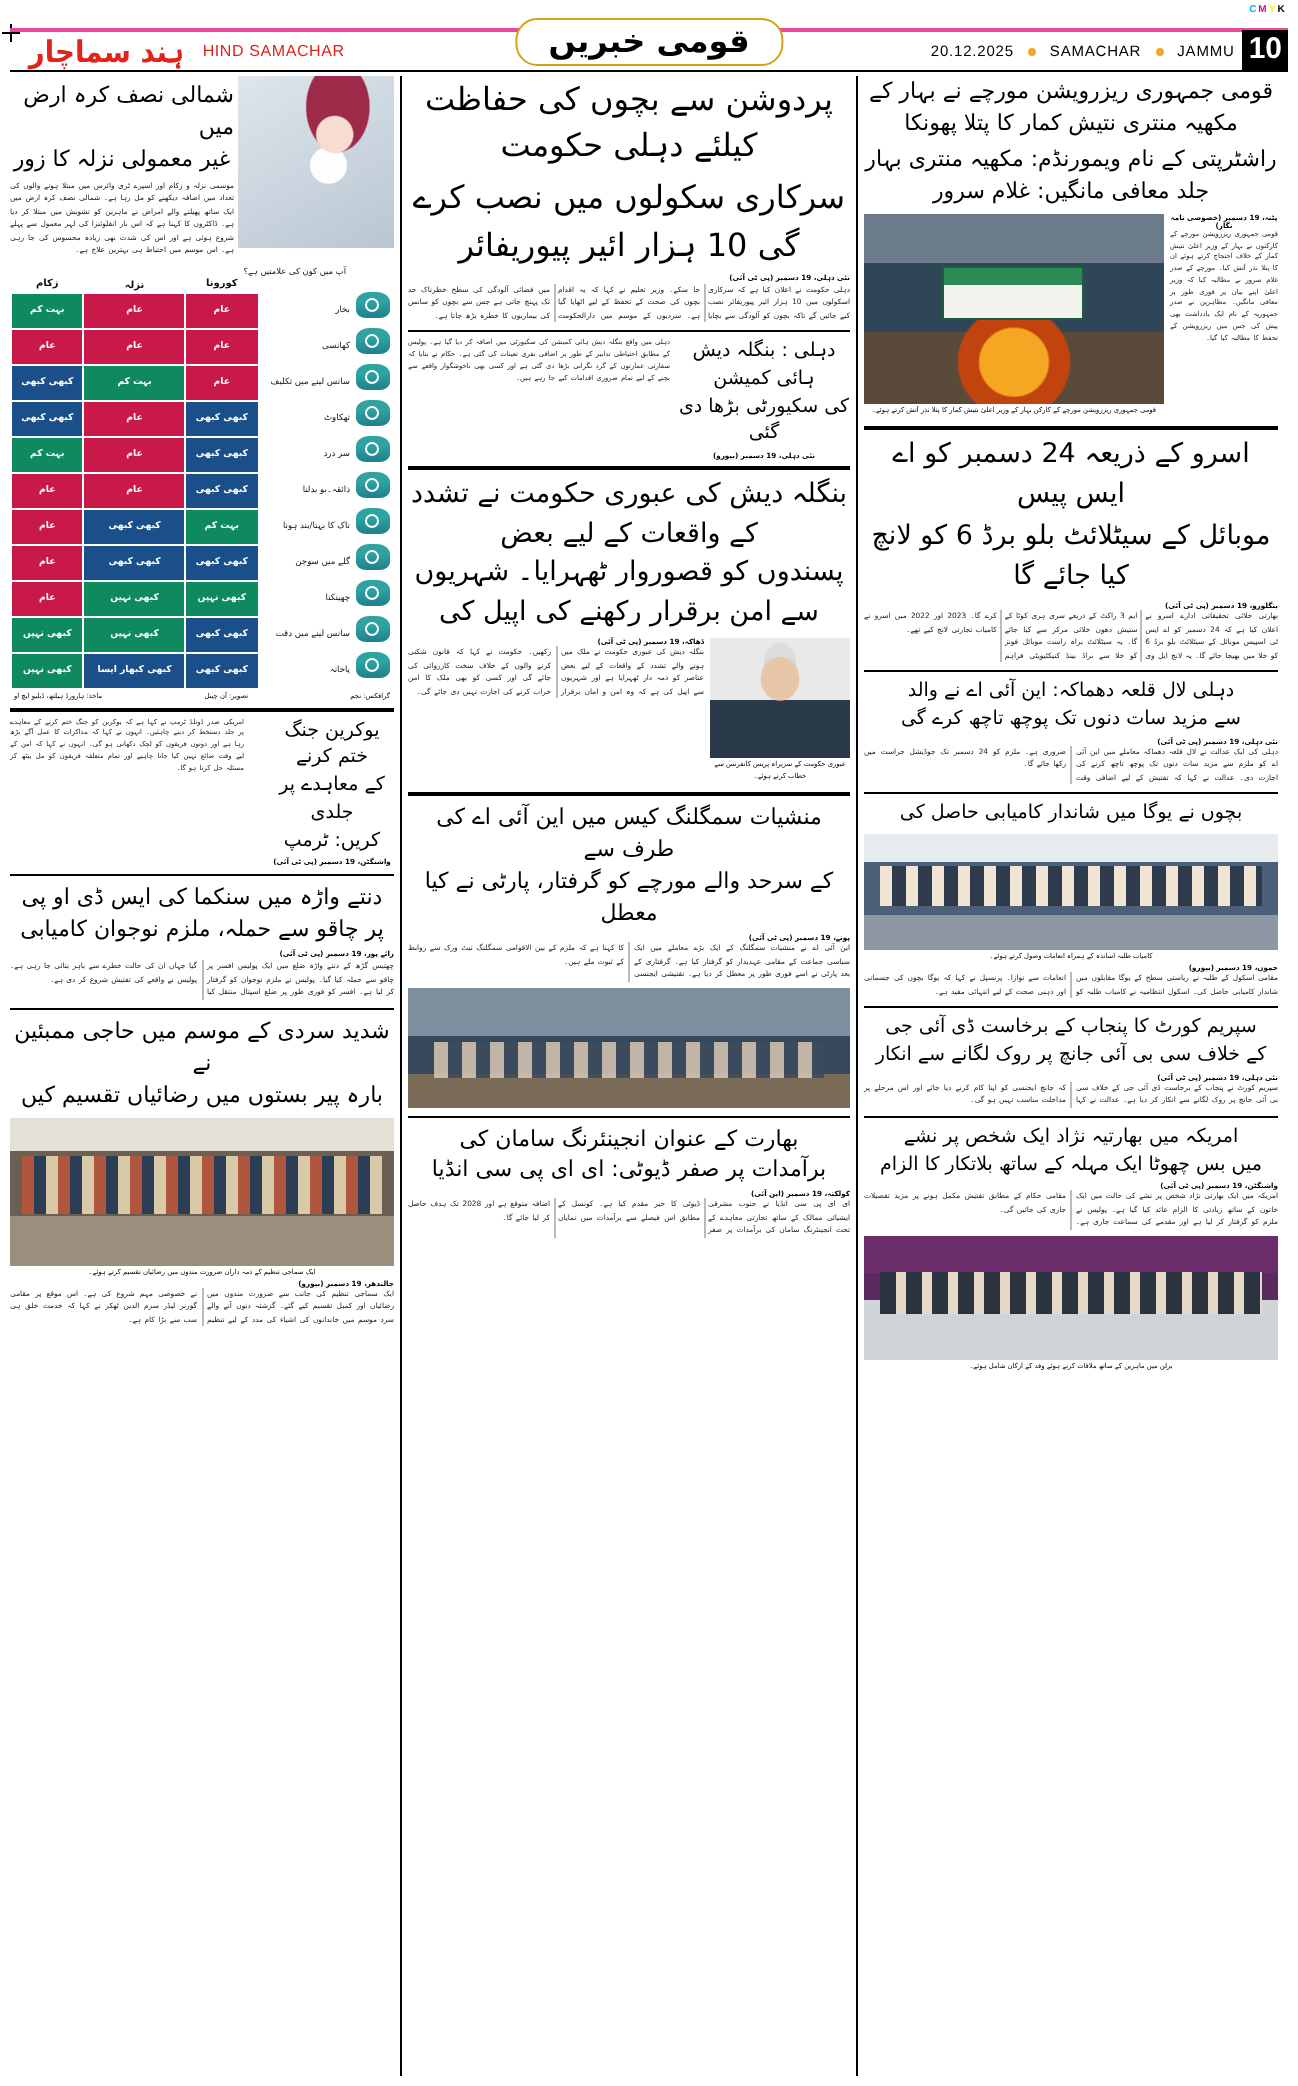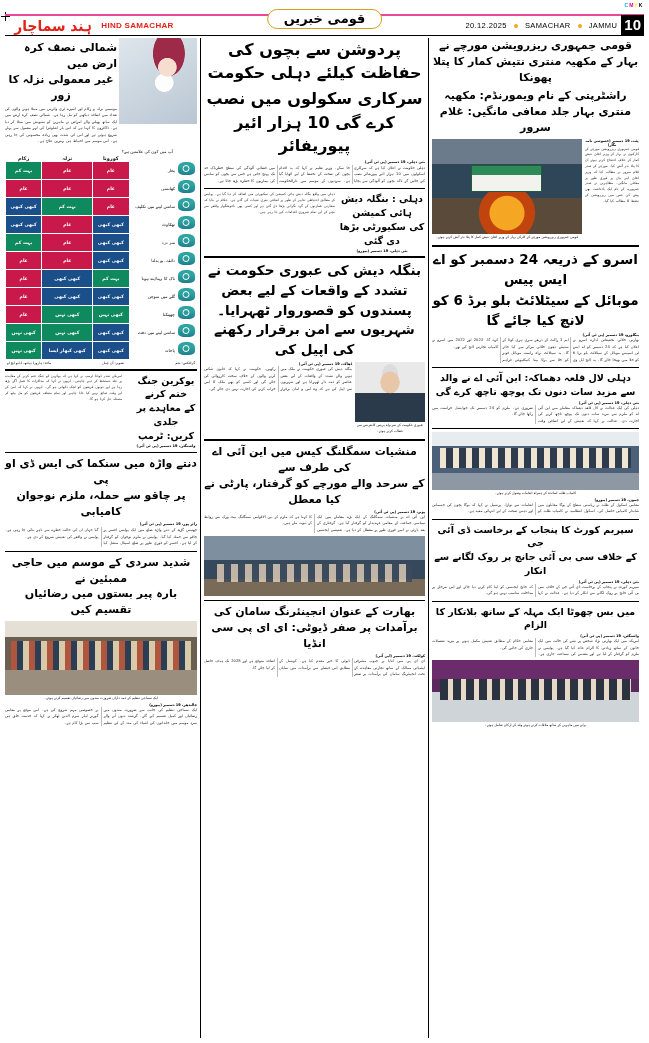--- a/index.html
+++ b/index.html
@@ -29,28 +29,28 @@
     border-top: 2px solid #ec4899; border-bottom: 1.5px solid #000;
     display: flex; align-items: center; margin: 10px 0 0 0;
   }
   .logo-wrap { display: flex; align-items: center; gap: 6px; padding-left: 6px; width: 215px; }
   .logo-urdu {
     color: #e2231a; font-size: 15px; font-weight: bold;
     font-family: "DejaVu Sans", sans-serif; direction: rtl;
     letter-spacing: -0.5px; transform: scaleX(.92);
   }
   .logo-en {
-    color: #e2231a; font-size: 8px; font-weight: bold; letter-spacing: .3px;
+    color: #e2231a; font-size: 8px; font-weight: normal; letter-spacing: .3px;
     font-family: "Liberation Sans", sans-serif;
     text-align: center;
   }
   .section-badge {
     position: absolute; left: 50%; transform: translateX(-50%); top: -7px;
     background: #fff; border: 1.2px solid #d4a017; border-radius: 11px;
-    padding: 1px 16px; font-size: 13px; color: #000; direction: rtl;
+    padding: 1px 16px; font-size: 16px; color: #000; direction: rtl;
     font-family: "DejaVu Sans", sans-serif; font-weight: bold; line-height: 1.25;
   }
   .dateline {
     margin-left: auto; display: flex; align-items: center; gap: 7px;
     font-family: "Liberation Sans", sans-serif; font-size: 7.5px;
     letter-spacing: .4px; color: #000; padding-right: 4px;
   }
   .dot { width: 4px; height: 4px; border-radius: 50%; background: #f5a623; display:inline-block; }
   .pagenum {
     background: #000; color: #fff; font-family: "Liberation Sans", sans-serif;
@@ -59,21 +59,21 @@
   }
 
   
   .body-grid { display: flex; gap: 0; height: 1000px; margin-top: 2px; }
   .col { position: relative; }
   .colL { width: 196px; border-right: 1px solid #000; padding-right: 3px; }
   .colC { width: 228px; border-right: 1px solid #000; padding: 0 3px; }
   .colR { width: 210px; padding-left: 3px; }
   .hl {
     direction: rtl; text-align: center; font-family: "DejaVu Sans", sans-serif;
-    font-weight: bold; color: #000; line-height: 1.45;
+    font-weight: normal; color: #000; line-height: 1.45;
   }
   .hl-xl { font-size: 16px; } .hl-lg { font-size: 13.5px; }
   .hl-md { font-size: 11px; } .hl-sm { font-size: 9.5px; }
 
   .body-txt {
     direction: rtl; text-align: justify; font-family: "DejaVu Sans", sans-serif;
     font-size: 3.7px; line-height: 1.75; color: #1a1a1a; word-spacing: .5px;
   }
   .body-txt.sm { font-size: 3.4px; line-height: 1.7; }
   .cap { font-size: 3.4px; direction: rtl; text-align: center; line-height: 1.6;
@@ -453,38 +453,40 @@
       <div class="blk">
         <div class="hl hl-sm">دہلی لال قلعہ دھماکہ: این آئی اے نے والد</div>
         <div class="hl hl-sm">سے مزید سات دنوں تک پوچھ تاچھ کرے گی</div>
         <div class="byline" style="margin-top:2px;">نئی دہلی، 19 دسمبر (پی ٹی آئی)</div>
         <div class="body-txt cols2">دہلی کی ایک عدالت نے لال قلعہ دھماکہ معاملے میں این آئی اے کو ملزم سے مزید سات دنوں تک پوچھ تاچھ کرنے کی اجازت دی۔ عدالت نے کہا کہ تفتیش کے لیے اضافی وقت ضروری ہے۔ ملزم کو 24 دسمبر تک جوڈیشل حراست میں رکھا جائے گا۔</div>
       </div>
 
       <div class="rule"></div>
 
       <div class="blk">
+        <div class="hl hl-sm">بچوں نے یوگا میں شاندار کامیابی حاصل کی</div>
         <div class="photo ph-award" style="width:100%;height:58px;margin-top:3px;"></div>
         <div class="cap">کامیاب طلبہ اساتذہ کے ہمراہ انعامات وصول کرتے ہوئے۔</div>
         <div class="byline">جموں، 19 دسمبر (بیورو)</div>
         <div class="body-txt cols2">مقامی اسکول کے طلبہ نے ریاستی سطح کے یوگا مقابلوں میں شاندار کامیابی حاصل کی۔ اسکول انتظامیہ نے کامیاب طلبہ کو انعامات سے نوازا۔ پرنسپل نے کہا کہ یوگا بچوں کی جسمانی اور ذہنی صحت کے لیے انتہائی مفید ہے۔</div>
       </div>
 
       <div class="rule"></div>
 
       <div class="blk">
         <div class="hl hl-sm">سپریم کورٹ کا پنجاب کے برخاست ڈی آئی جی</div>
         <div class="hl hl-sm">کے خلاف سی بی آئی جانچ پر روک لگانے سے انکار</div>
         <div class="byline" style="margin-top:2px;">نئی دہلی، 19 دسمبر (پی ٹی آئی)</div>
         <div class="body-txt cols2">سپریم کورٹ نے پنجاب کے برخاست ڈی آئی جی کے خلاف سی بی آئی جانچ پر روک لگانے سے انکار کر دیا ہے۔ عدالت نے کہا کہ جانچ ایجنسی کو اپنا کام کرنے دیا جائے اور اس مرحلے پر مداخلت مناسب نہیں ہو گی۔</div>
       </div>
 
       <div class="rule"></div>
 
       <div class="blk">
+        <div class="hl hl-sm">امریکہ میں بھارتیہ نژاد ایک شخص پر نشے</div>
         <div class="hl hl-sm">میں بس چھوٹا ایک مہلہ کے ساتھ بلاتکار کا الزام</div>
         <div class="byline" style="margin-top:2px;">واشنگٹن، 19 دسمبر (پی ٹی آئی)</div>
         <div class="body-txt cols2">امریکہ میں ایک بھارتی نژاد شخص پر نشے کی حالت میں ایک خاتون کے ساتھ زیادتی کا الزام عائد کیا گیا ہے۔ پولیس نے ملزم کو گرفتار کر لیا ہے اور مقدمے کی سماعت جاری ہے۔ مقامی حکام کے مطابق تفتیش مکمل ہونے پر مزید تفصیلات جاری کی جائیں گی۔</div>
         <div class="photo ph-panel" style="width:100%;height:62px;margin-top:3px;"></div>
         <div class="cap">برلن میں ماہرین کے ساتھ ملاقات کرتے ہوئے وفد کے ارکان شامل ہوئے۔</div>
       </div>
 
     </div>
   </div>
 </div>

